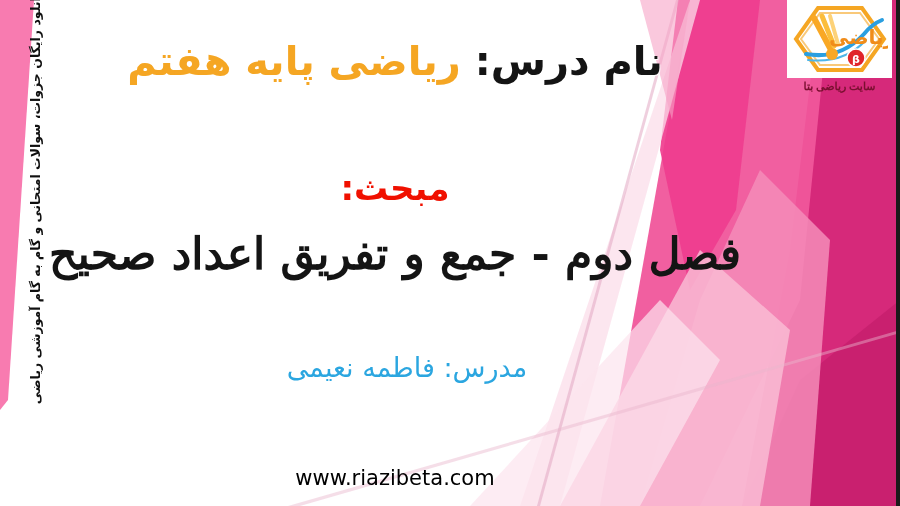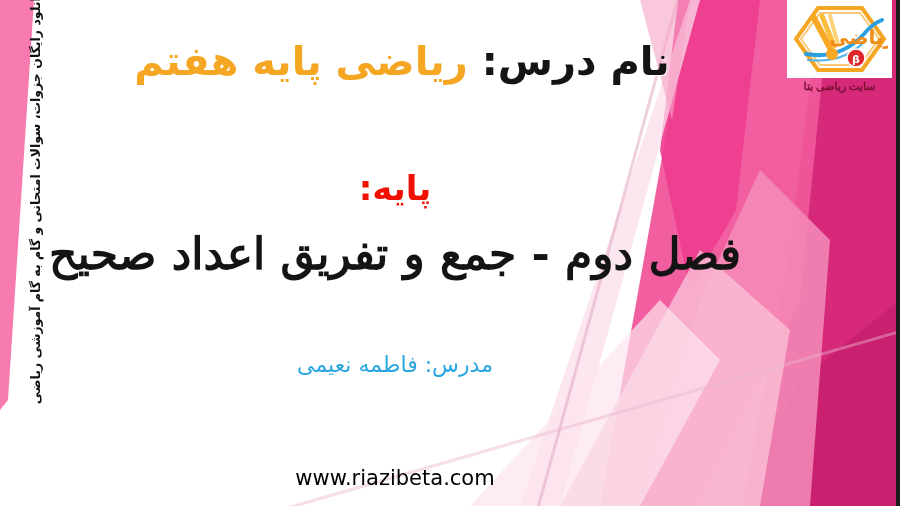--- a/index.html
+++ b/index.html
@@ -99,21 +99,20 @@
     top: 38px;
     left: 0;
     width: 790px;
     text-align: center;
     font-family: "DejaVu Sans", sans-serif;
     font-size: 40px;
     font-weight: 700;
     color: #141414;
     white-space: nowrap;
     text-shadow: 1px 1px 0 rgba(255,255,255,0.85);
-    padding-left: 7px;
   }
   .course-title .accent {
     color: #F5A623;
     text-shadow: 1px 1px 0 rgba(255,255,255,0.9);
   }
 
   .topic-label {
     position: absolute;
     top: 168px;
     left: 0;
@@ -135,25 +134,25 @@
     font-family: "DejaVu Serif", "Liberation Serif", serif;
     font-size: 44px;
     font-weight: 700;
     color: #141414;
     white-space: nowrap;
   }
 
   .teacher {
     position: absolute;
     top: 352px;
-    left: 0;
-    width: 790px;
-    text-align: center;
-    font-family: "DejaVu Sans", sans-serif;
-    font-size: 22px;
+    left: 12px;
+    width: 790px;
+    text-align: center;
+    font-family: "DejaVu Sans", sans-serif;
+    font-size: 27px;
     font-weight: 400;
     color: #2BA6E0;
     white-space: nowrap;
   }
 
   .site-url {
     position: absolute;
     top: 466px;
     left: 0;
     width: 790px;
@@ -225,21 +224,21 @@
 
   <div class="logo-caption">سایت ریاضی بتا</div>
 
   <div class="content">
 
     <div class="course-title">
       <span>نام درس:</span>
       <span class="accent">ریاضی پایه هفتم</span>
     </div>
 
-    <div class="topic-label">پایه:</div>
+    <div class="topic-label">مبحث:</div>
 
     <div class="topic-value">فصل دوم - جمع و تفریق اعداد صحیح</div>
 
     <div class="teacher">مدرس: فاطمه نعیمی</div>
 
     <div class="site-url">www.riazibeta.com</div>
 
   </div>
 
 </div>

